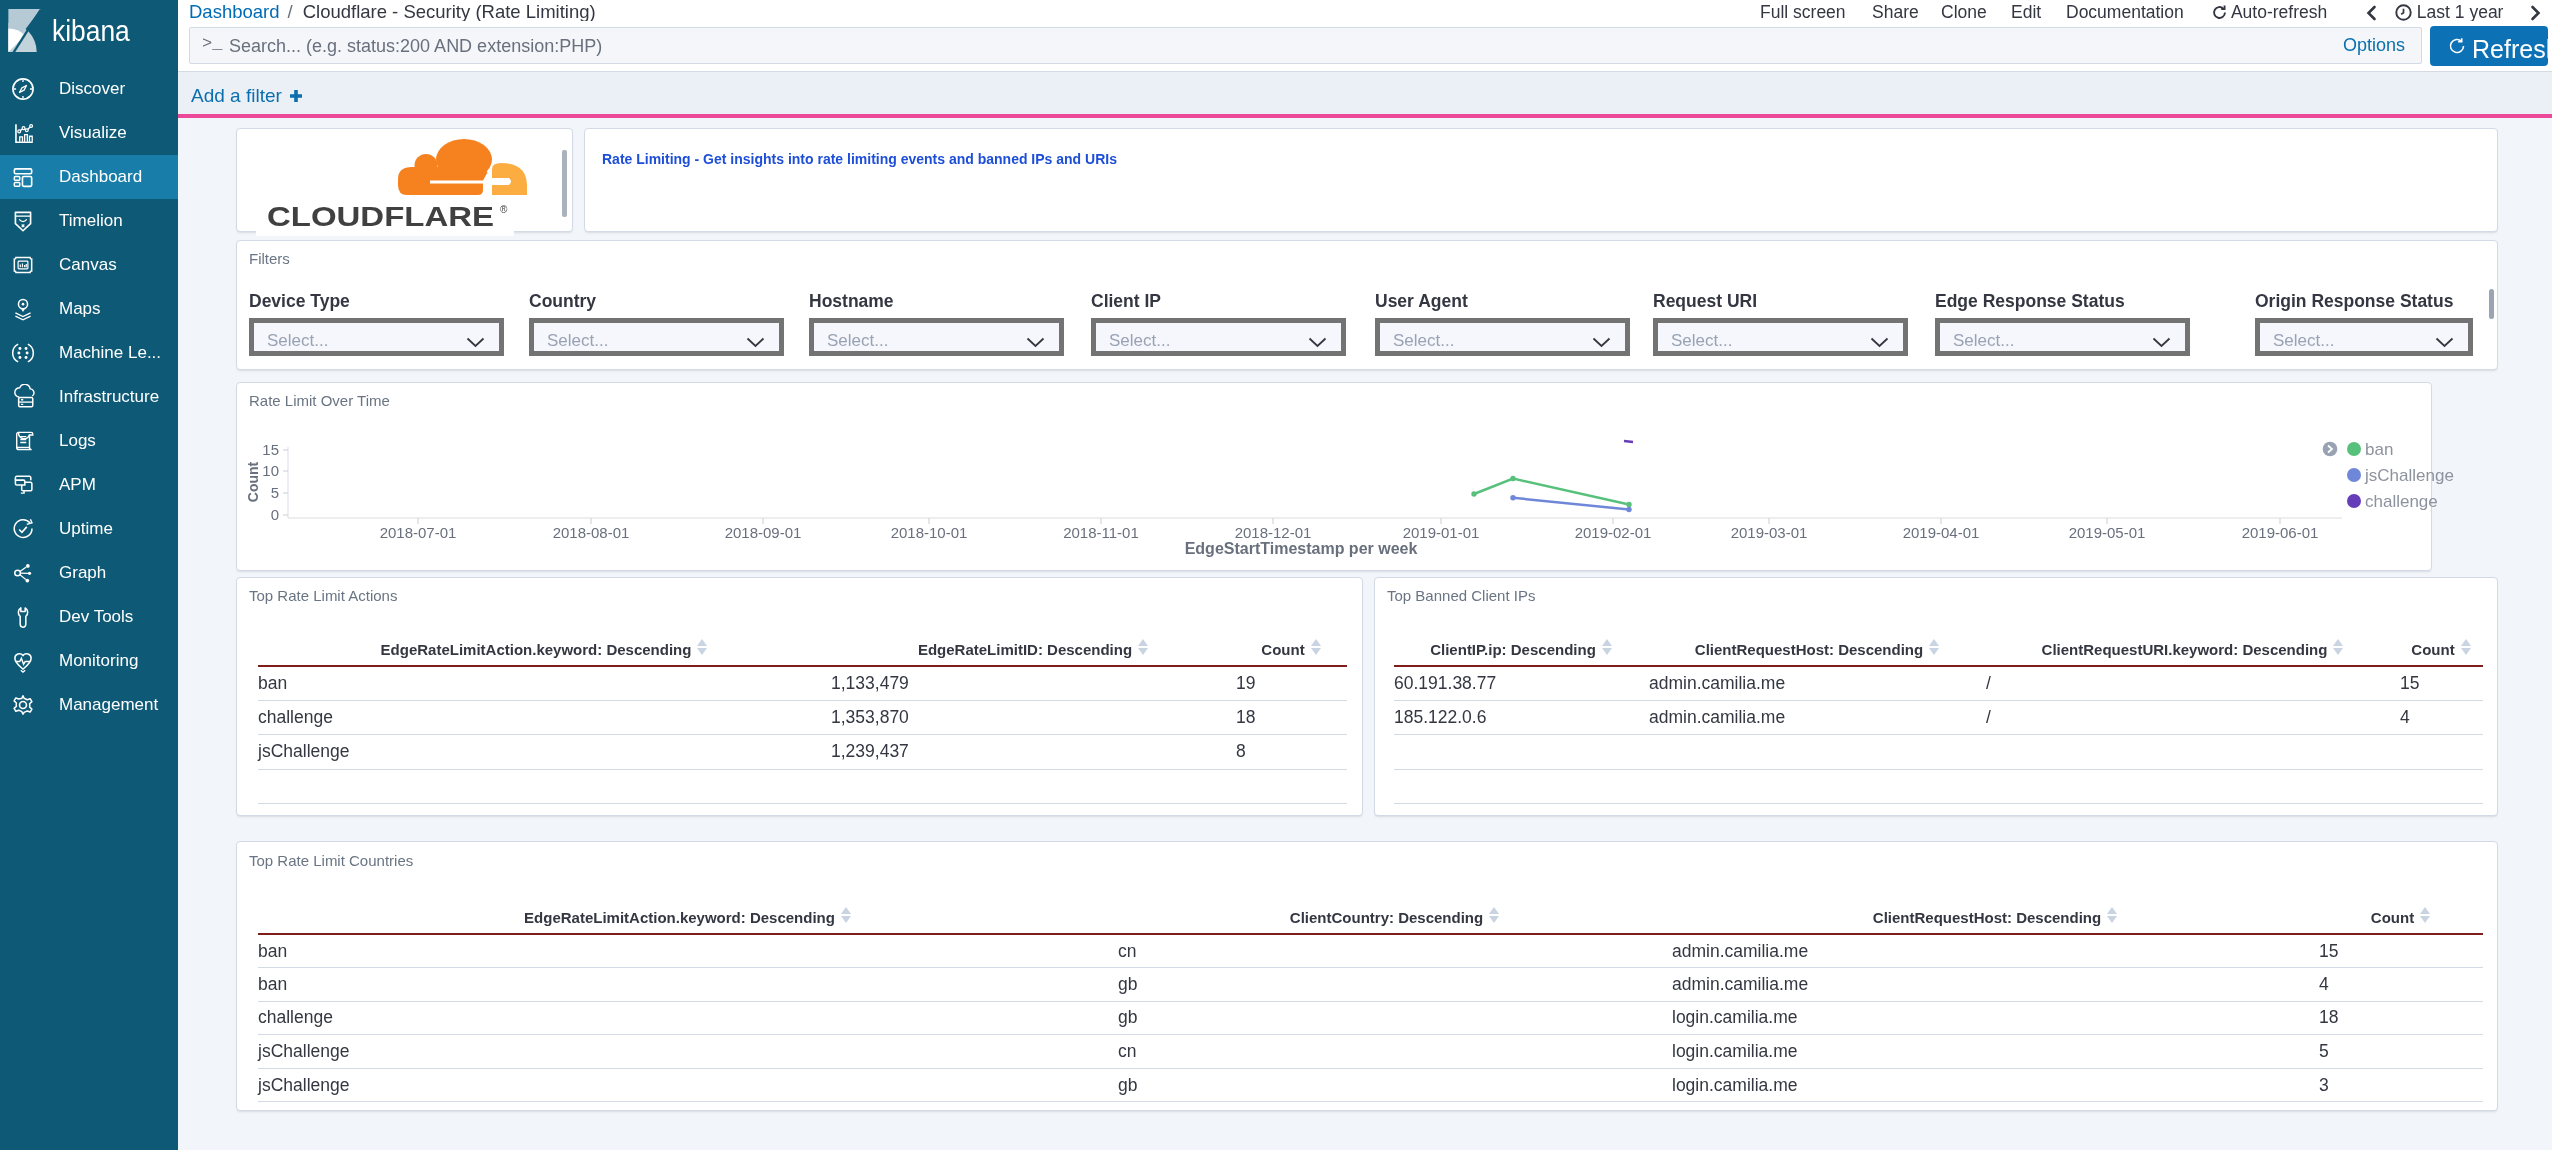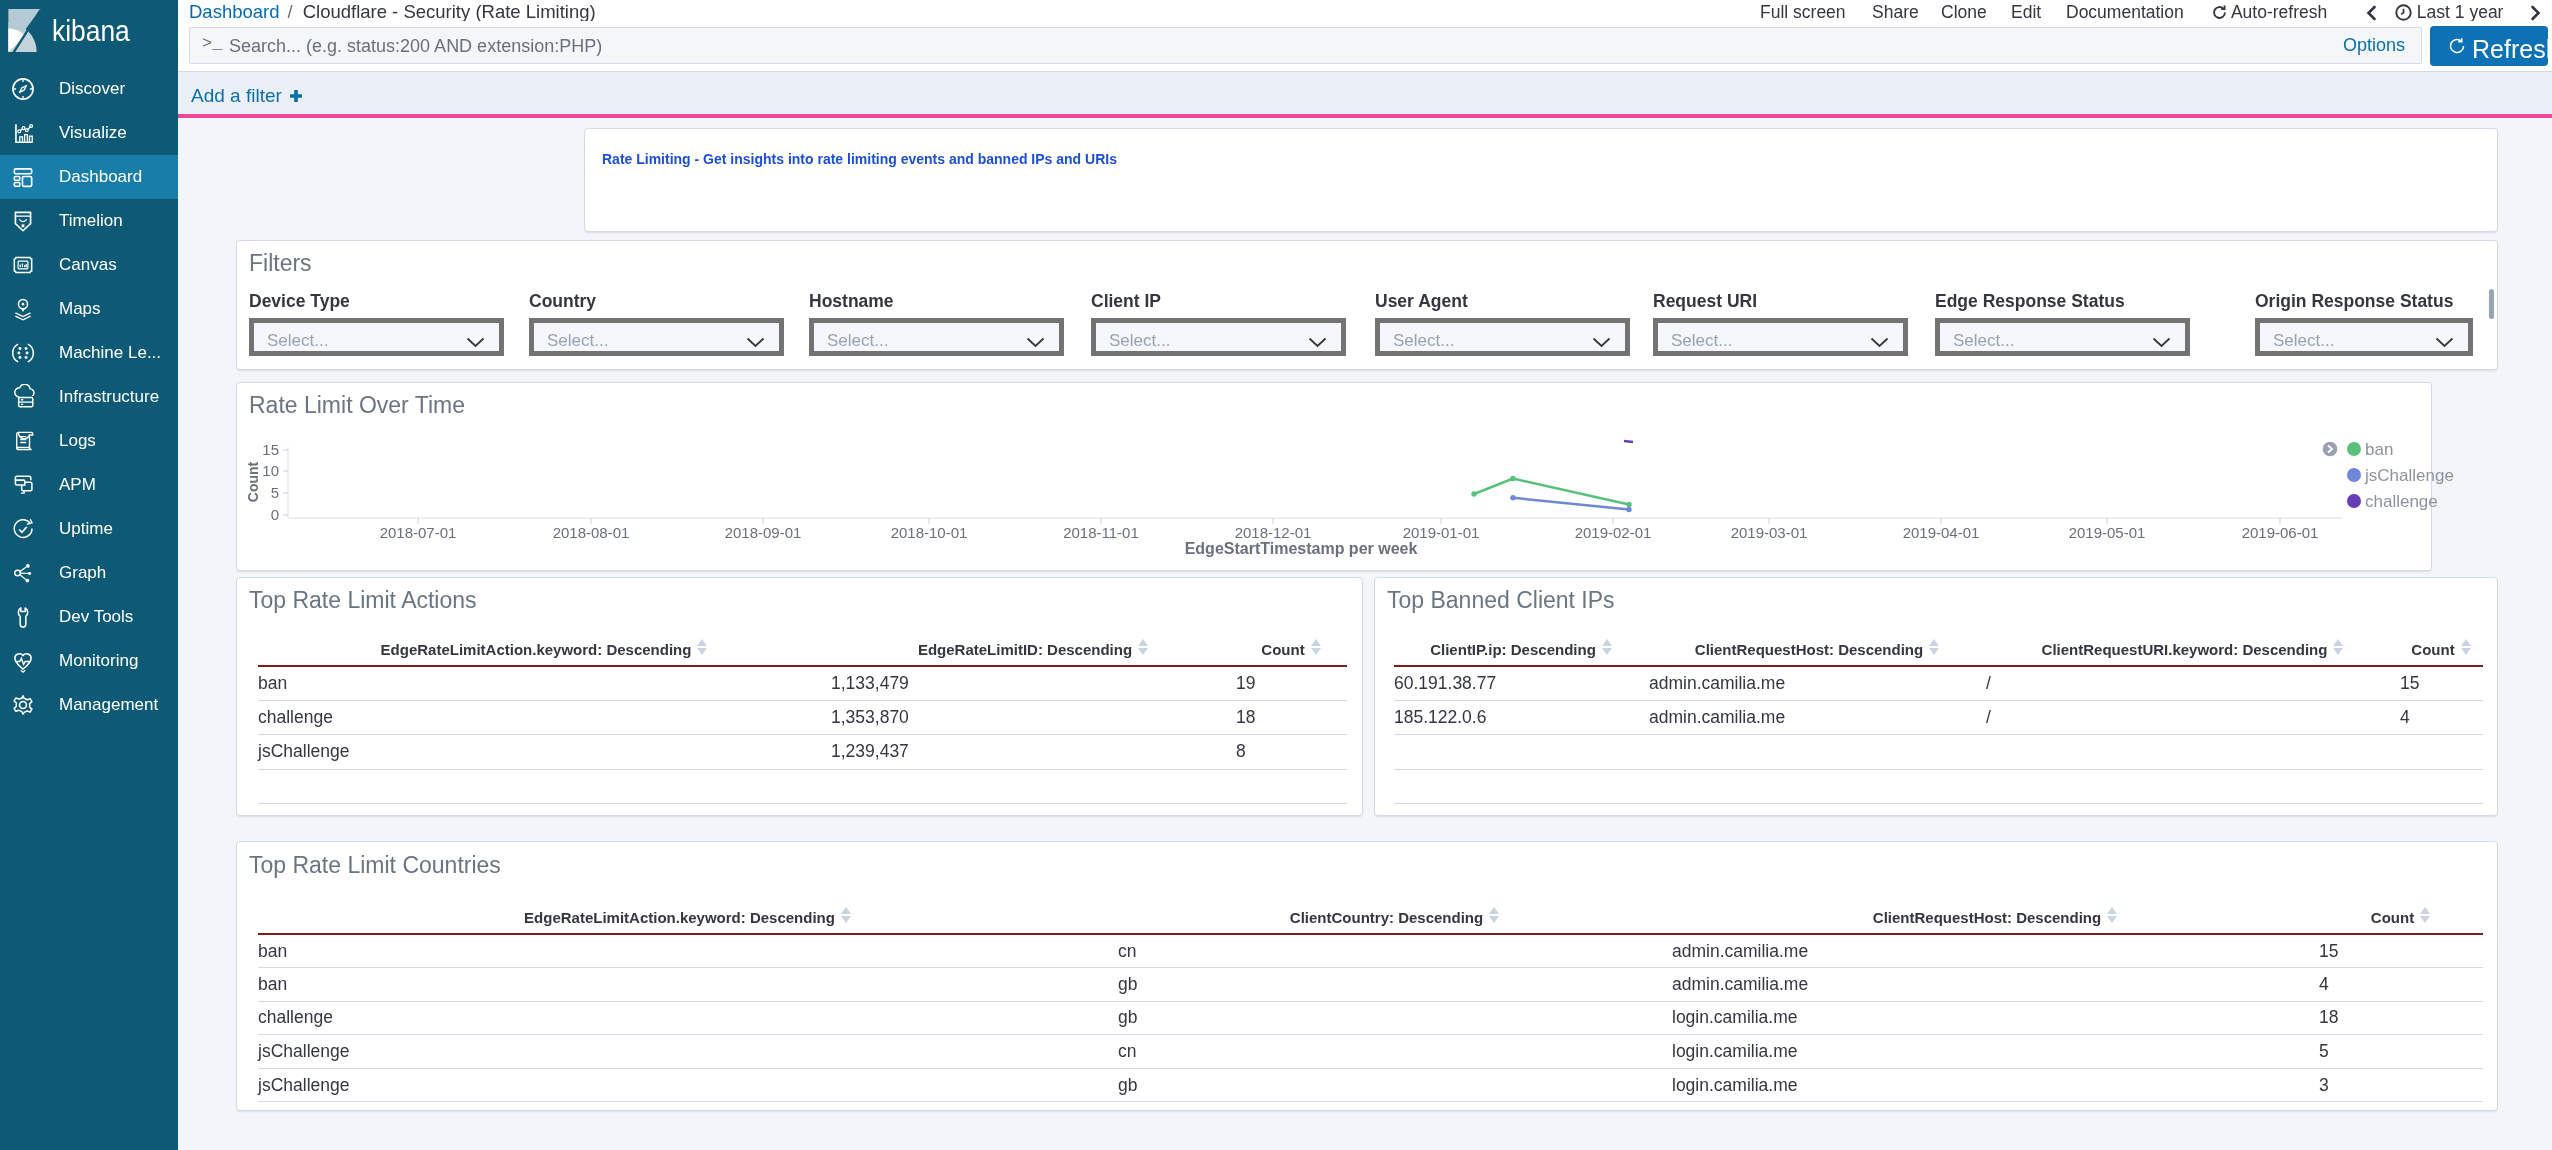--- a/index.html
+++ b/index.html
@@ -22,21 +22,21 @@
 #searchbox { position:absolute; left:11px; top:6px; width:2233px; height:37px; background:#f4f6fa; border:1px solid #d3dae6; border-radius:2px; }
 #searchbox .prompt { position:absolute; left:12px; top:6px; font-size:17px; color:#69707d; font-family:"Liberation Mono",monospace; }
 #searchbox .ph { position:absolute; left:39px; top:8px; font-size:18px; color:#69707d; }
 #options { position:absolute; right:16px; top:7px; font-size:18px; color:#0b6fad; }
 #refreshbtn { position:absolute; right:4px; top:5px; width:118px; height:40px; background:#0d71b5; border-radius:4px; color:#fff; text-align:center; }
 #refreshbtn .rt { position:absolute; left:42px; top:9px; font-size:25px; }
 #filterrow { position:absolute; left:178px; top:72px; right:0; height:46px; background:#ebeff6; border-bottom:4px solid #ec4899; }
 #addfilter { position:absolute; left:13px; top:13px; font-size:19px; color:#0b6fad; }
 
 .p { position:absolute; background:#fff; border:1px solid #d3dae6; border-radius:4px; box-shadow:0 2px 2px -1px rgba(152,162,179,.3); }
-.ptitle { position:absolute; left:12px; top:9px; font-size:23px; color:#6a7583; }
+.ptitle { position:absolute; left:12px; top:9px; font-size:15px; color:#6a7583; }
 
 .flabel { position:absolute; top:50px; font-size:17.5px; font-weight:700; color:#343741; }
 .fsel { position:absolute; top:77px; height:38px; background:#f5f7fc; border:5px solid #737373; }
 .fsel .sph { position:absolute; left:13px; top:8px; font-size:17px; color:#98a2b3; }
 .fsel .car { position:absolute; right:14px; top:14px; width:19px; height:11px; }
 .fscroll { position:absolute; right:3px; top:48px; width:5px; height:30px; background:#9aa5b1; border-radius:3px; }
 
 table.vt { border-collapse:collapse; table-layout:fixed; position:absolute; }
 table.vt th { font-size:15px; font-weight:700; color:#343741; text-align:center; vertical-align:bottom; padding:0 0 7px 0; border-bottom:2px solid #7f1d1d; }
 table.vt td { font-size:17.5px; color:#343741; text-align:left; vertical-align:middle; border-bottom:1px solid #d3dae6; padding:0; }
@@ -231,20 +231,36 @@
         </svg>
       <span class="rt">Refresh</span>
     </div>
   </div>
   <div id="filterrow">
     <div id="addfilter">Add a filter <svg width="14" height="14" viewBox="0 0 14 14" style="vertical-align:-1px;margin-left:2px">
           <path d="M7 1 V13 M1 7 H13" stroke="#0b6fad" stroke-width="3.6"></path>
         </svg></div>
   </div>
 
+  <div class="p" id="logopanel" style="left:236px;top:128px;width:337px;height:104px;">
+    <svg style="position:absolute;left:0;top:0" width="335" height="102" viewBox="0 0 335 102" id="cfsvg">
+        <path d="M255,66 V40 Q255,34 264,34 Q290,34 290,57 V66 Z" fill="#fbad41"></path>
+        <path d="M255,49 H272 Q276,52.5 272,56 H255 Z" fill="#fff"></path>
+        <circle cx="189" cy="36.5" r="11.5" fill="#f6821f"></circle>
+        <ellipse cx="227" cy="30.5" rx="28" ry="20.5" fill="#f6821f"></ellipse>
+        <path d="M170,66 Q161,66 161,56 V50 Q161,38 175,38 H246 V61 Q246,66 241,66 Z" fill="#f6821f"></path>
+        <path d="M235,40 H246 Q253,42.5 253,51.5 H235 Z" fill="#f6821f"></path>
+        <path d="M193,51.5 H246 V54.5 H193 Z" fill="#fff"></path>
+        <path d="M251,42.5 L256.5,52.5 L251,62.5 L245.5,52.5 Z" fill="#fff"></path>
+        <text x="30" y="97" font-size="28" font-weight="bold" fill="#404041" textLength="227" lengthAdjust="spacingAndGlyphs">CLOUDFLARE</text>
+        <text x="263" y="84" font-size="10" fill="#404041">®</text>
+      </svg>
+    <div style="position:absolute;right:5px;top:21px;width:5px;height:67px;background:#a9b2bd;border-radius:2px"></div>
+    <div style="position:absolute;left:19px;top:102px;width:258px;height:5px;background:#fff"></div>
+  </div>
 
   <div class="p" style="left:584px;top:128px;width:1914px;height:104px;">
     <div style="position:absolute;left:17px;top:22px;font-size:14px;font-weight:700;color:#1d4ed8">Rate Limiting - Get insights into rate limiting events and banned IPs and URIs</div>
   </div>
 
   <div class="p" id="filterspanel" style="left:236px;top:240px;width:2262px;height:130px;">
     <div class="ptitle">Filters</div>
     <div id="fitems">
         <div class="flabel" style="left:12px">Device Type</div>
         <div class="fsel" style="left:12px;width:255px">

